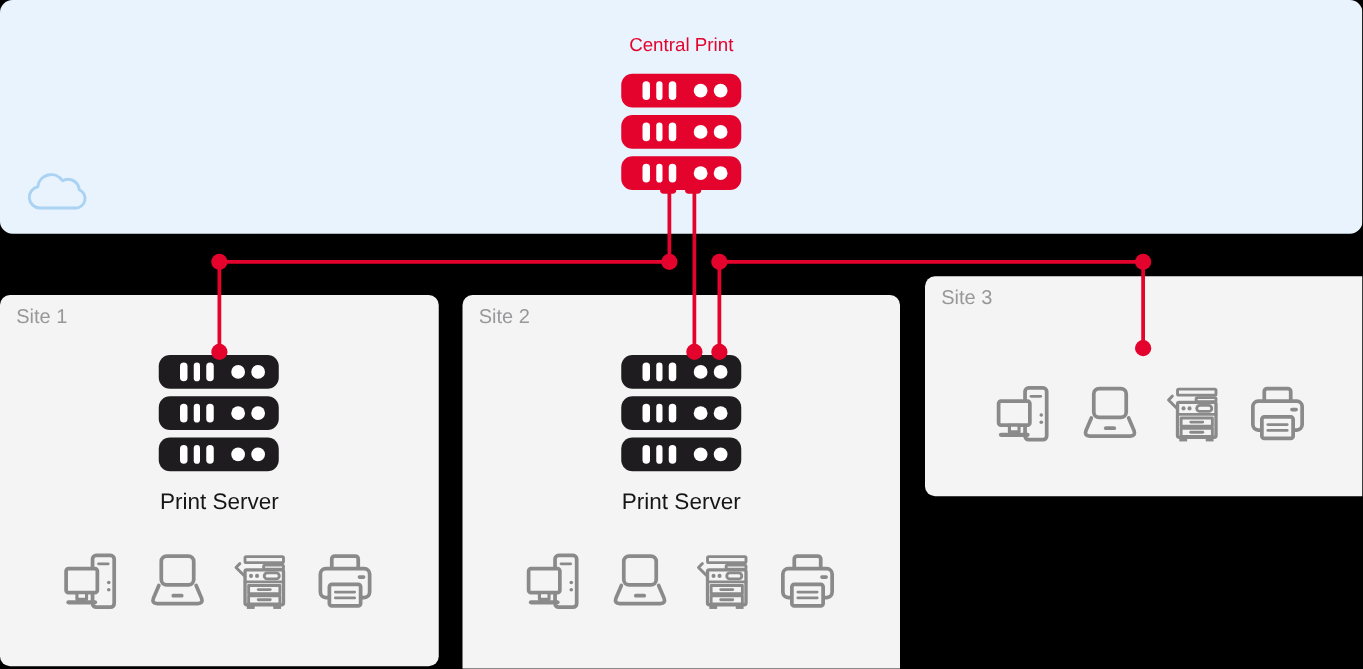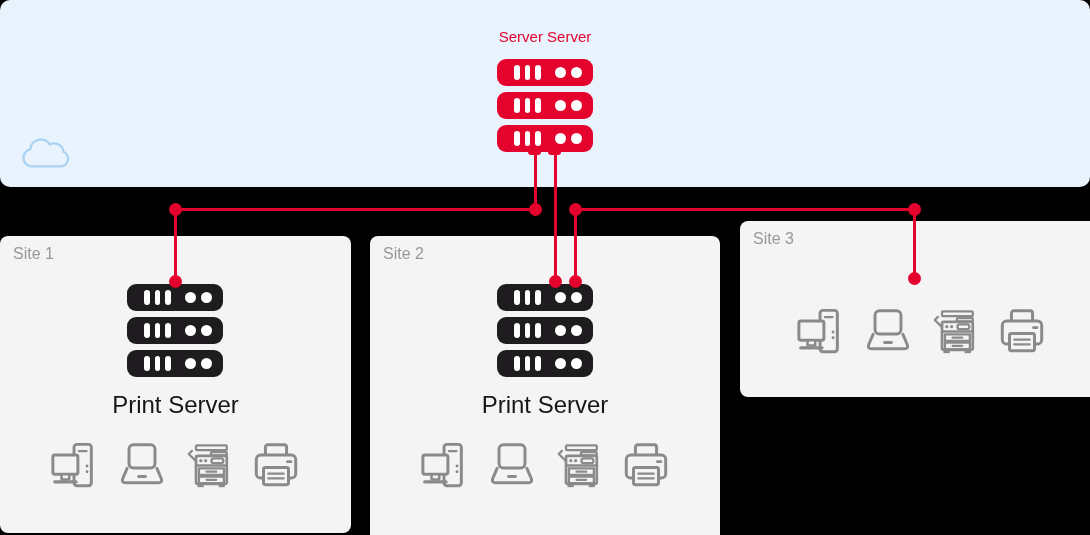--- a/index.html
+++ b/index.html
@@ -21,21 +21,21 @@
   
   .cloud-panel{position:absolute;left:0;top:0;width:1090px;height:187px;background:var(--cloud-bg);border-radius:10px;}
   .site-panel{position:absolute;background:var(--site-bg);border-radius:8px;padding-left:34px;}
   .site-1{left:0;top:236px;width:351px;height:297px;}
   .site-2{left:370px;top:236px;width:350px;height:380px;}
   .site-3{left:740px;top:221px;width:362px;height:176px;}
   .site-label{position:absolute;left:13px;top:9px;font-size:16px;color:var(--label-gray);}
 
   
   .central-label{position:absolute;left:0;top:28px;width:100%;text-align:center;font-size:15px;color:var(--red);}
-  .ps-label{position:absolute;left:0;top:155px;width:100%;text-align:center;font-size:24px;color:var(--text-dark);}
+  .ps-label{position:absolute;left:0;top:155px;width:100%;text-align:center;font-size:18px;color:var(--text-dark);}
 
   
   .server-stack{position:absolute;display:flex;flex-direction:column;gap:6px;}
   .server-stack .unit{position:relative;width:96px;height:27px;border-radius:9px;}
   .server-stack.red .unit{background:var(--red);}
   .server-stack.dark .unit{background:var(--dark);}
   .unit .bars{position:absolute;left:17px;top:6px;display:flex;gap:5px;}
   .unit .bar{width:5.5px;height:15px;border-radius:3px;background:#fff;}
   .unit .sdot{position:absolute;top:8px;width:11px;height:11px;border-radius:50%;background:#fff;}
   .unit .d1{left:58px;}
@@ -101,21 +101,21 @@
     </g>
   </defs>
 </svg>
 
 <div class="stage">
 
   <div class="cloud-panel">
     <svg class="cloud-icon" width="58" height="38" viewBox="0 0 56 38">
       <path d="M11.2 13.4 A10.8 10.8 0 0 1 31 8.6 A9 9 0 0 1 44.4 15.8 A7.6 7.6 0 0 1 41.6 30.4 H12.8 A8.6 8.6 0 0 1 11.2 13.4 Z" fill="none" stroke="var(--cloud-stroke)" stroke-width="2.3" stroke-linejoin="round"></path>
     </svg>
-    <div class="central-label">Server Server</div>
+    <div class="central-label">Central Print</div>
     <div class="server-stack red" style="left:497px;top:59px;">
         <div class="unit">
           <div class="bars">
             <span class="bar"></span>
             <span class="bar"></span>
             <span class="bar"></span>
           </div>
           <span class="sdot d1"></span>
           <span class="sdot d2"></span>
         </div>

